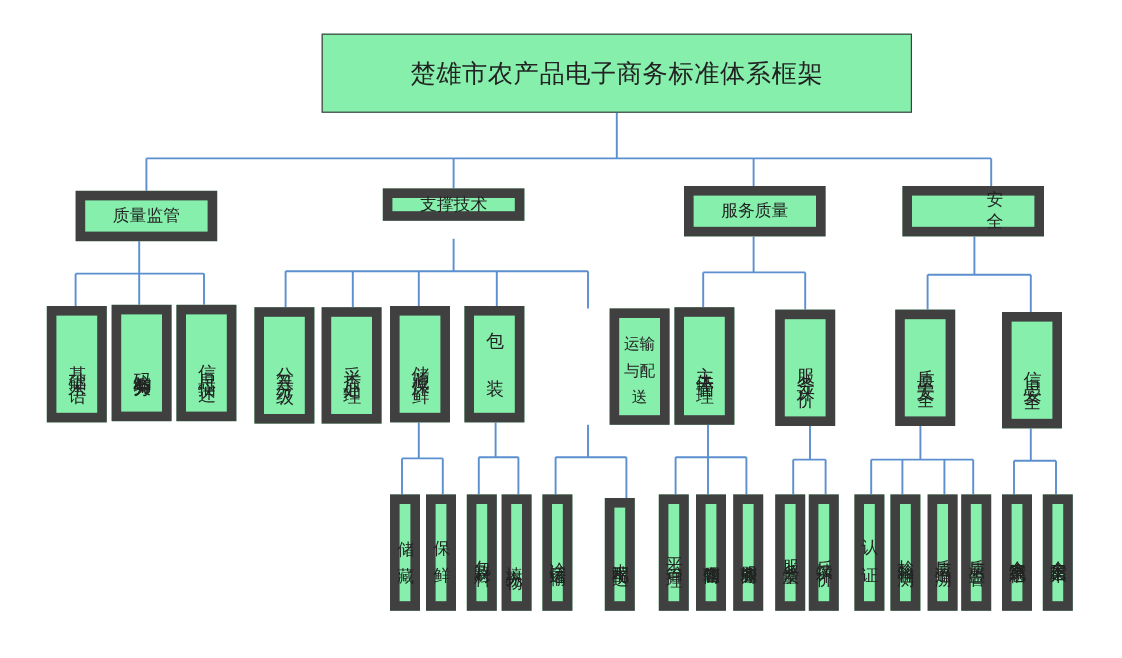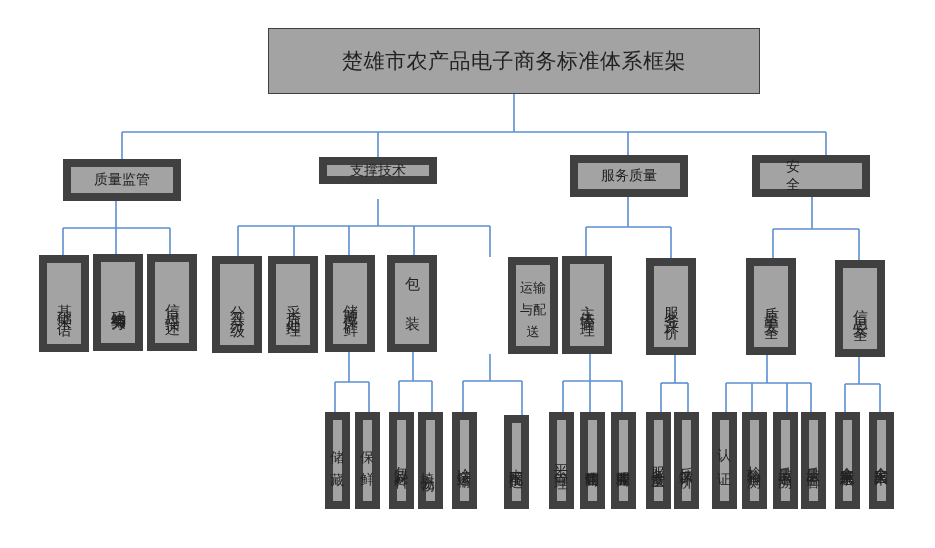--- a/index.html
+++ b/index.html
@@ -1,18 +1,18 @@
 <!DOCTYPE html>
 <html><head>
 <meta charset="utf-8">
 <style>
   html,body{margin:0;padding:0;background:#fff;}
   body{width:935px;height:548px;position:relative;overflow:hidden;font-family:"DejaVu Sans","Liberation Sans",sans-serif;color:#222;}
   #lines{position:absolute;left:0;top:0;width:935px;height:548px;}
-  .box{position:absolute;box-sizing:border-box;border:8px solid #404040;background:#a3a3a3;display:flex;align-items:center;justify-content:center;}
+  .box{position:absolute;box-sizing:border-box;border:8px solid #404040;background:#86efac;display:flex;align-items:center;justify-content:center;}
   .root{font-size:21px;letter-spacing:0.5px;border-width:1.5px;}
   .l1{font-size:14px;}
   .v{writing-mode:vertical-rl;text-orientation:upright;font-size:15px;line-height:1;}
   .v.tight{letter-spacing:0px;font-size:14px;}
   .h2{font-size:13px;line-height:1.7;text-align:center;white-space:pre-line;}
 </style>
 </head>
 <body>
 
 <svg id="lines" xmlns="http://www.w3.org/2000/svg">
@@ -81,21 +81,21 @@
 
 <div class="box l1" style="left:63px;top:159px;width:118px;height:42px;">
     <span>质量监管</span>
   </div>
 <div class="box l1" style="left:319px;top:157px;width:118px;height:27px;">
     <span>支撑技术</span>
   </div>
 <div class="box l1" style="left:570px;top:155px;width:118px;height:42px;">
     <span>服务质量</span>
   </div>
-<div class="box l1" style="left:752px;top:155px;width:118px;height:42px;letter-spacing:26px;padding-left:26px;">
+<div class="box l1" style="left:752px;top:155px;width:118px;height:42px;letter-spacing:26px;padding-left:26px;text-align:right;">
     <span>安全</span>
   </div>
 
 <div class="box v" style="left:39px;top:255px;width:50px;height:97px;">
     <span style="letter-spacing:6px">基础术语</span>
   </div>
 <div class="box v" style="left:93px;top:254px;width:50px;height:97px;">
     <span style="letter-spacing:-1px">分类与编码</span>
   </div>
 <div class="box v" style="left:147px;top:254px;width:50px;height:97px;">

